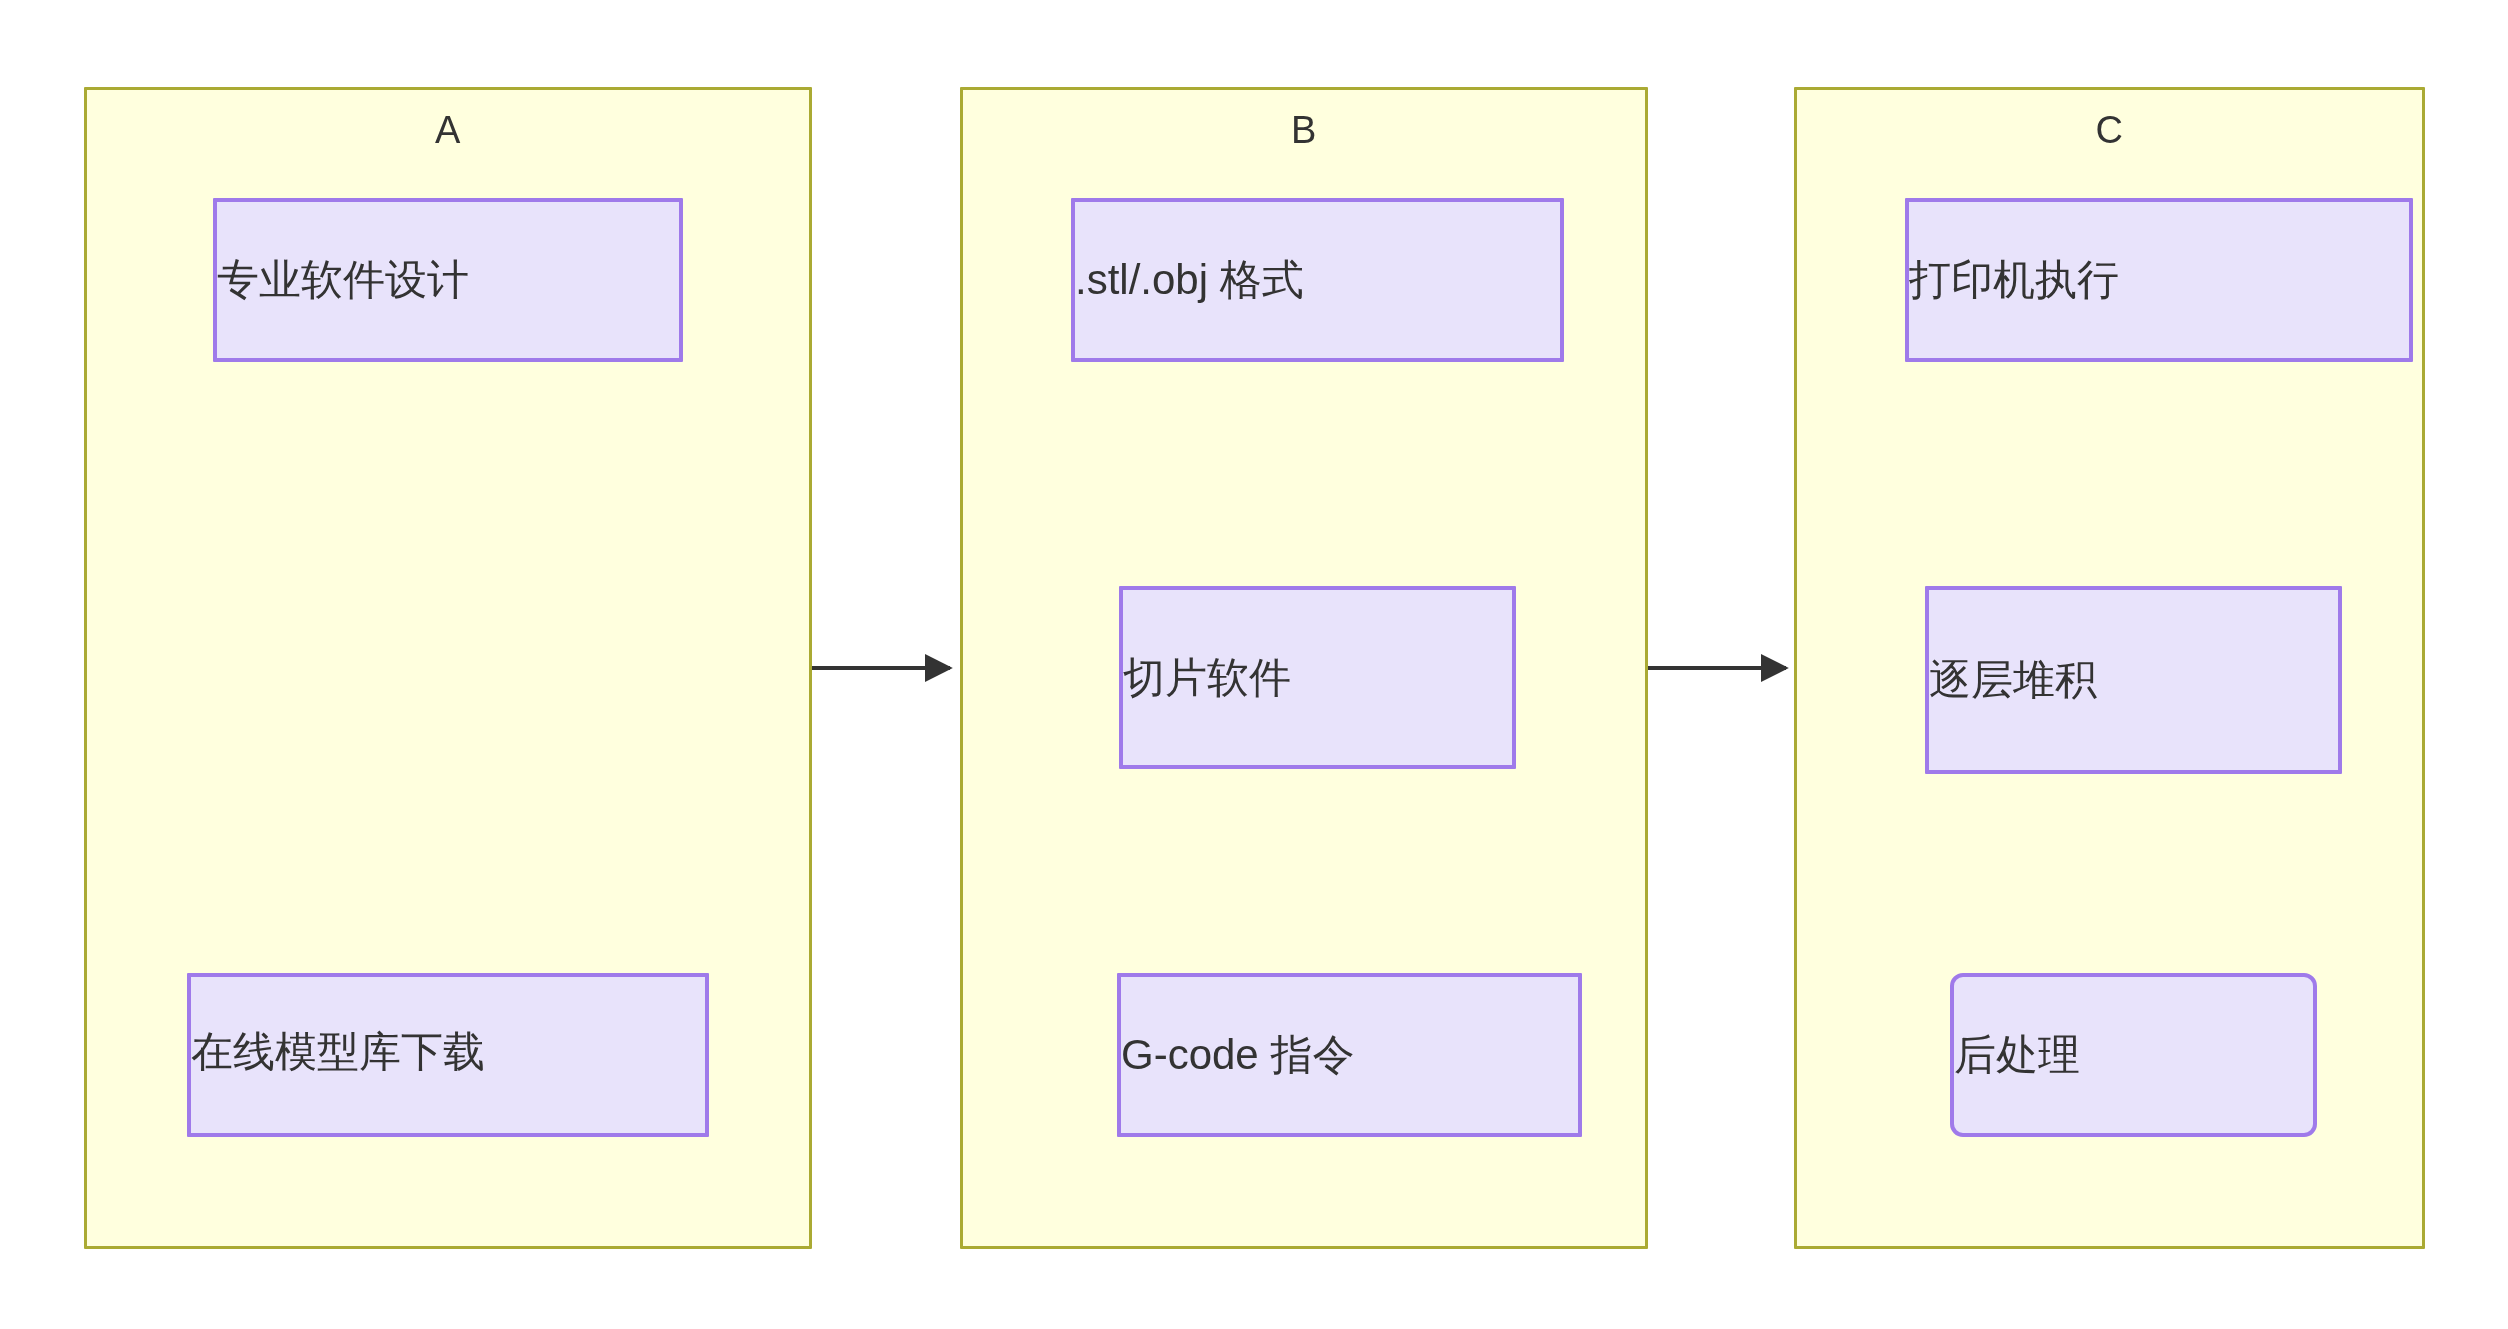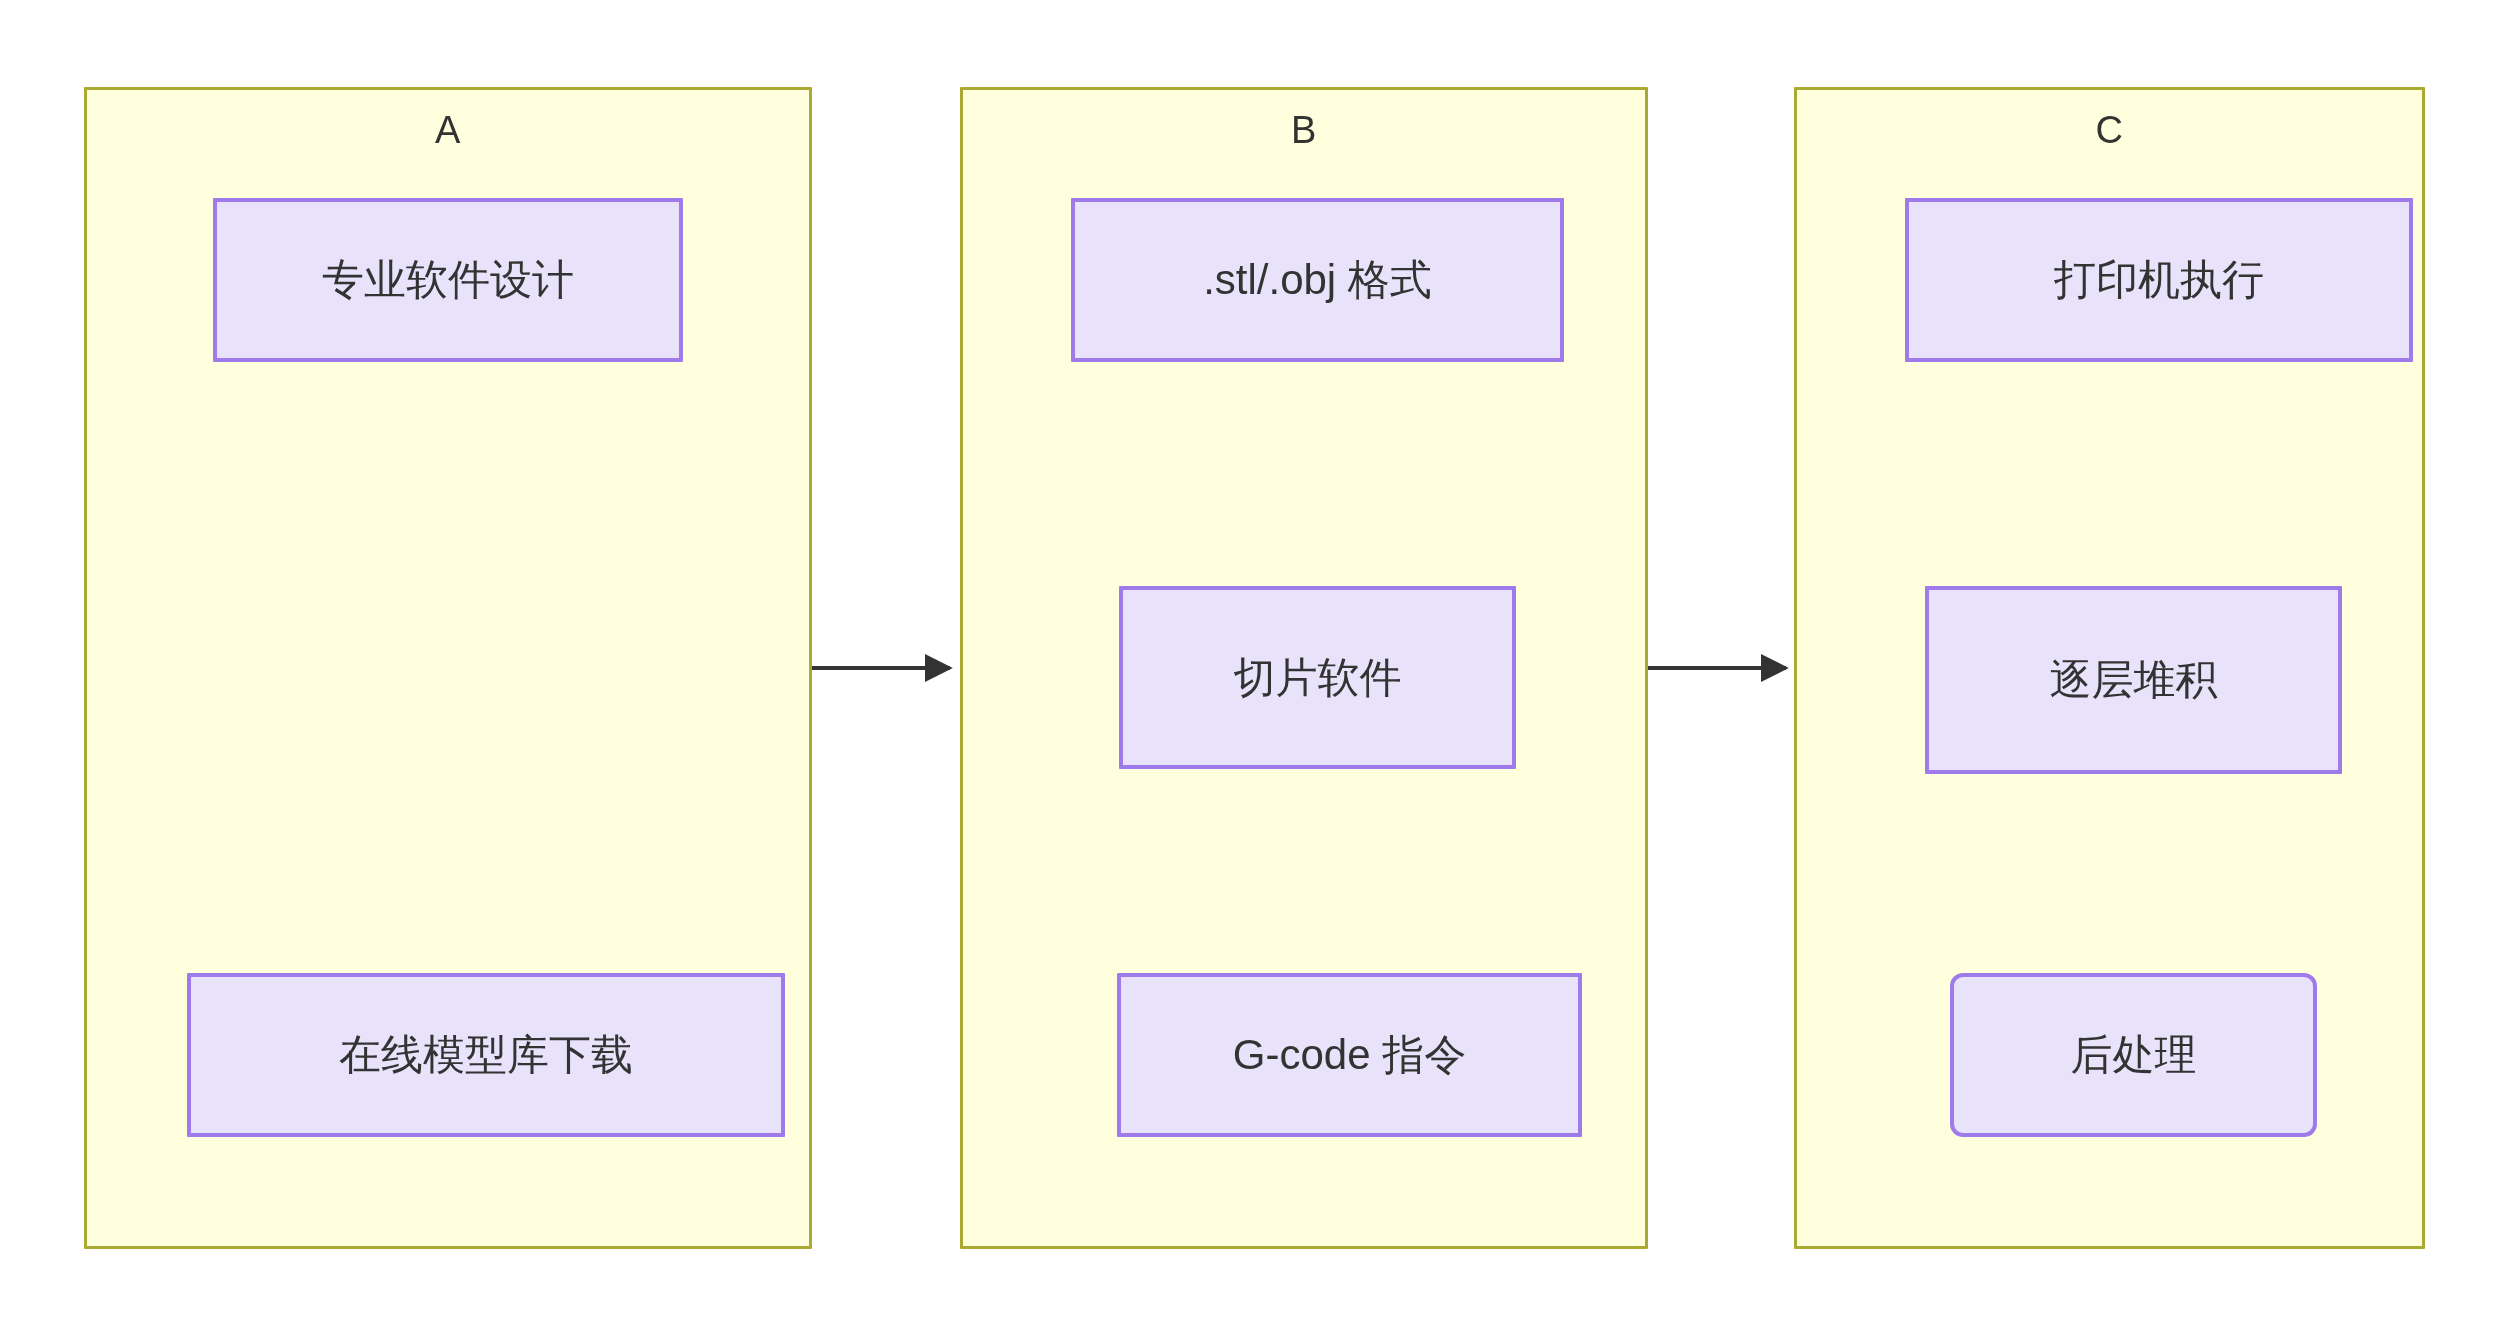--- a/index.html
+++ b/index.html
@@ -39,21 +39,21 @@
     user-select: none;
   }
   
   .node {
     position: absolute;
     background: #e8e3fb;
     border: 4px solid #9f7aea;
     box-sizing: border-box;
     display: flex;
     align-items: center;
-    justify-content: center;
+    justify-content: flex-start;
     border-radius: 1px;
   }
   .node-label {
     font-size: 42px;
     line-height: 52px;
     color: #333333;
     text-align: center;
     white-space: nowrap;
     user-select: none;
   }
@@ -104,21 +104,21 @@
 
   <div class="cluster" style="left:84px; top:87px; width:728px; height:1162px;">
     <div class="cluster-label">A</div>
   </div>
 
   <div class="node" style="left:213px; top:198px; width:470px; height:164px;">
     <span class="node-label">专业软件设计</span>
   </div>
 
 
-  <div class="node" style="left:187px; top:973px; width:598px; height:164px;">
+  <div class="node" style="left:187px; top:973px; width:522px; height:164px;font-family:Liberation Mono, monospace;">
     <span class="node-label">在线模型库下载</span>
   </div>
 
   <div class="cluster" style="left:960px; top:87px; width:688px; height:1162px;">
     <div class="cluster-label">B</div>
   </div>
 
   <div class="node" style="left:1071px; top:198px; width:493px; height:164px;">
     <span class="node-label">.stl/.obj 格式</span>
   </div>

